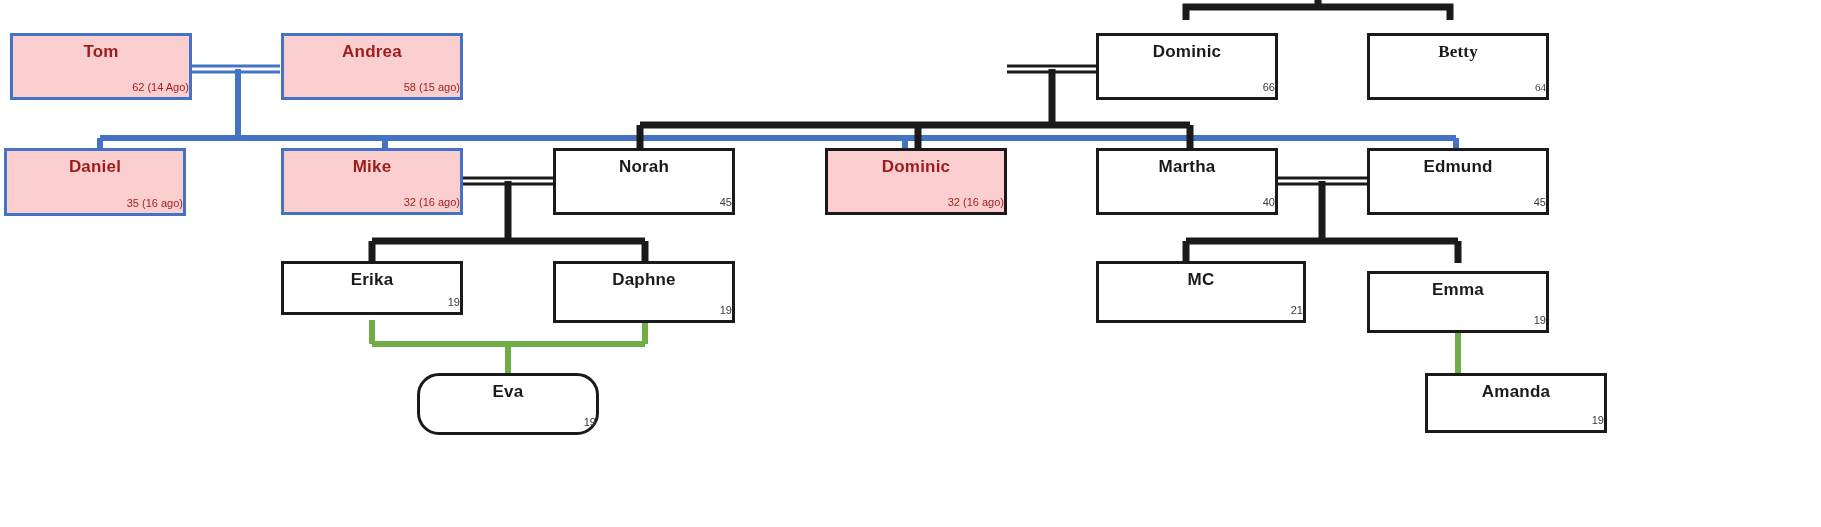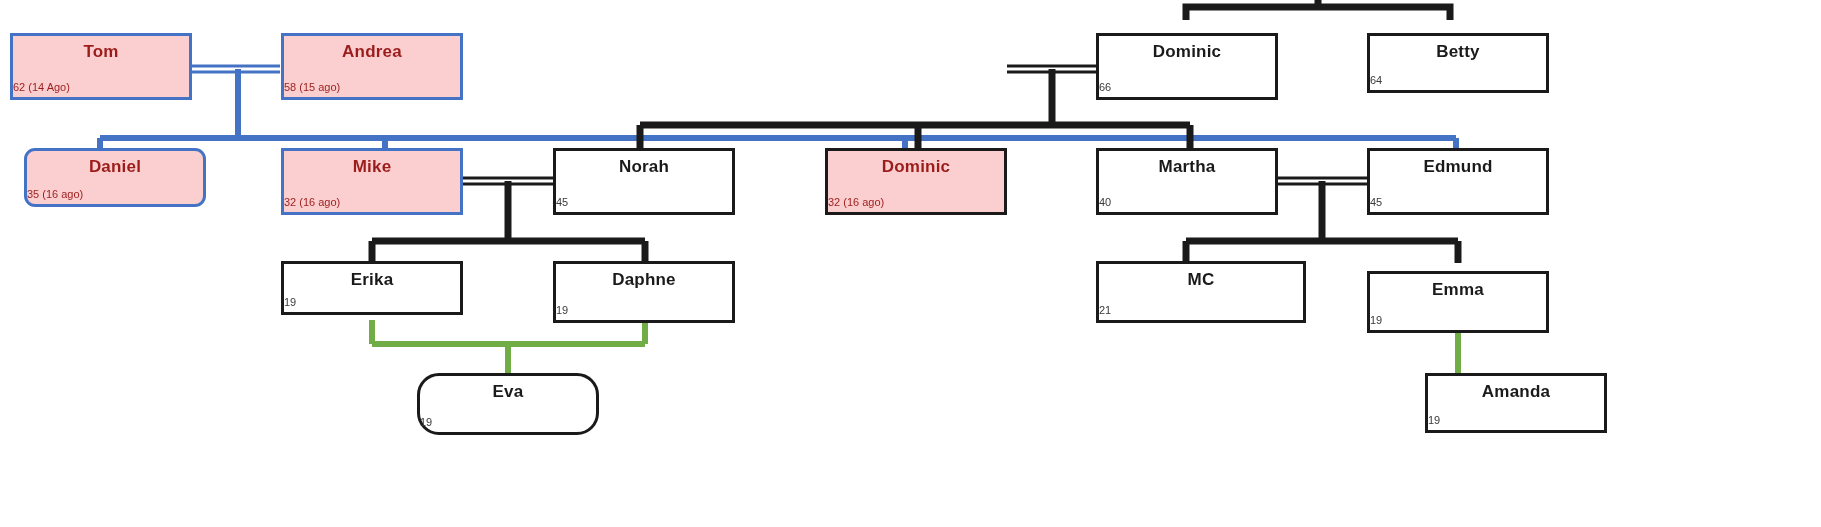--- a/index.html
+++ b/index.html
@@ -50,21 +50,21 @@
     letter-spacing: 0.2px;
   }
   .node.highlight .nm {
     color: #9c1c1c;
   }
   .node .ag {
     position: absolute;
     bottom: 4px;
     left: 0;
     right: 0;
-    text-align: left;
+    text-align: right;
     font-size: 11px;
     font-weight: normal;
     color: #3a3a3a;
   }
   .node.highlight .ag {
     color: #9c1c1c;
   }
 </style>
 </head>
 <body>
@@ -151,26 +151,26 @@
     <div class="nm">Andrea</div>
     <div class="ag">58 (15 ago)</div>
   </div>
 
 
   <div class="node" style="left:1096px; top:33px; width:182px; height:67px;">
     <div class="nm">Dominic</div>
     <div class="ag">66</div>
   </div>
 
-  <div class="node" style="left:1367px; top:33px; width:182px; height:60px;">
+  <div class="node" style="left:1367px; top:33px; width:182px; height:67px;font-family:Liberation Serif, serif;">
     <div class="nm">Betty</div>
     <div class="ag">64</div>
   </div>
 
-  <div class="node highlight bluebox" style="left:24px; top:148px; width:182px; height:59px;border-radius:11px;">
+  <div class="node highlight bluebox" style="left:4px; top:148px; width:182px; height:68px;">
     <div class="nm">Daniel</div>
     <div class="ag">35 (16 ago)</div>
   </div>
 
   <div class="node highlight bluebox" style="left:281px; top:148px; width:182px; height:67px;">
     <div class="nm">Mike</div>
     <div class="ag">32 (16 ago)</div>
   </div>
 
   <div class="node" style="left:553px; top:148px; width:182px; height:67px;">

